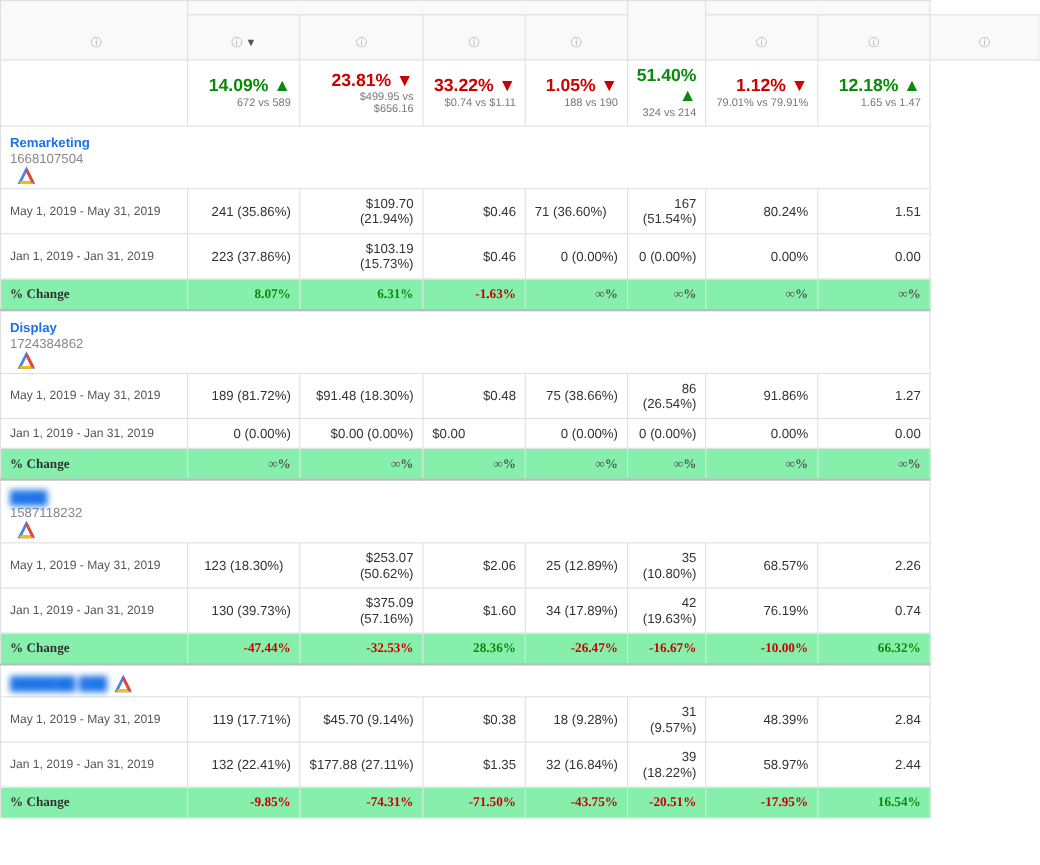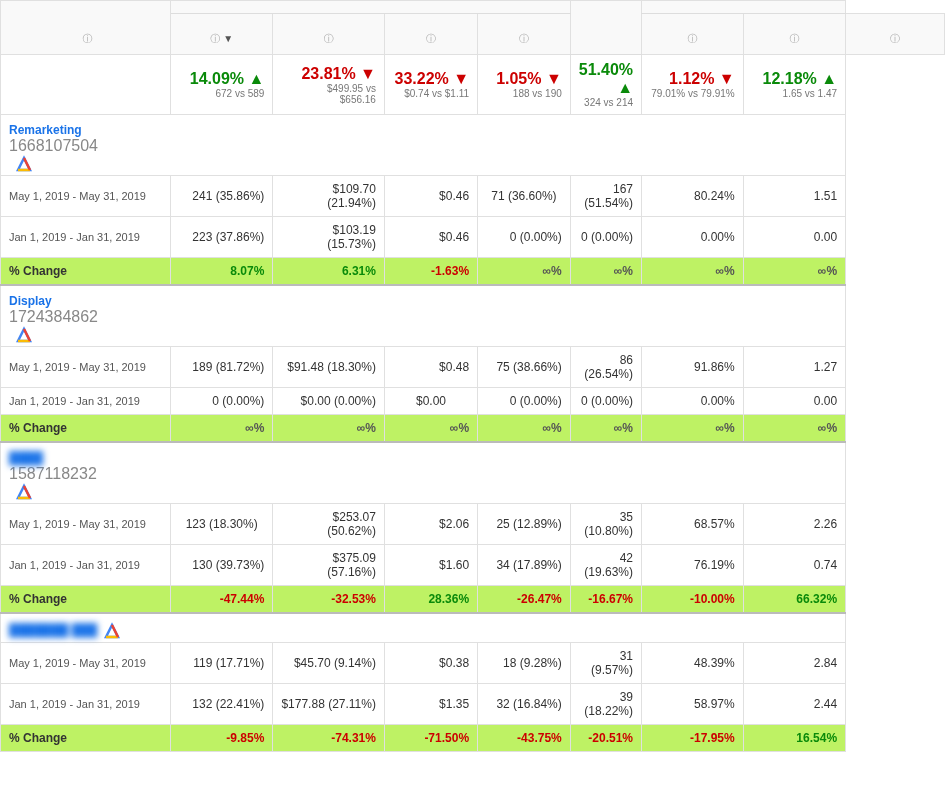--- a/index.html
+++ b/index.html
@@ -95,21 +95,21 @@
     }
     .campaign-link {
       color: #1a73e8;
       font-size: 12px;
       font-weight: bold;
       text-decoration: none;
       cursor: pointer;
     }
     .campaign-id {
       color: #888;
-      font-size: 16px;
+      font-size: 12px;
       display: block;
     }
     .ads-icon {
       display: inline-block;
       width: 18px;
       height: 18px;
       margin-left: 6px;
       vertical-align: middle;
     }
 
@@ -118,21 +118,22 @@
       color: #333;
     }
     .data-row td:first-child {
       text-align: left;
       color: #555;
       font-size: 11px;
     }
     .change-row td {
       text-align: right;
       font-weight: bold;
-      background: #bef264;
+      background: #86efac;
+      font-family: Liberation Serif, serif;
     }
     .change-row td:first-child {
       text-align: left;
       font-weight: bold;
       color: #333;
     }
     .positive { color: #0a8a0a; }
     .negative { color: #cc0000; }
     .neutral { color: #555; }
   </style>
@@ -230,21 +231,21 @@
     <polygon points="3,15 9,3 15,15" fill="none" stroke="#4285F4" stroke-width="2.5"></polygon>
     <line x1="3" y1="15" x2="15" y2="15" stroke="#FBBC05" stroke-width="2.5"></line>
     <line x1="9" y1="3" x2="15" y2="15" stroke="#EA4335" stroke-width="2.5"></line>
   </svg></span></td>
         </tr>
         <tr class="data-row">
           <td style="text-align: left;">May 1, 2019 - May 31, 2019</td>
           <td style="text-align: right;">241 (35.86%)</td>
           <td style="text-align: right;">$109.70 (21.94%)</td>
           <td style="text-align: right;">$0.46</td>
-          <td style="text-align: center; margin-top: 32px;">71 (36.60%)</td>
+          <td style="text-align: left; margin-top: 32px;">71 (36.60%)</td>
           <td style="text-align: right;">167 (51.54%)</td>
           <td style="text-align: right;">80.24%</td>
           <td style="text-align: right;">1.51</td>
         </tr>
         <tr class="data-row">
           <td style="text-align: left;">Jan 1, 2019 - Jan 31, 2019</td>
           <td style="text-align: right;">223 (37.86%)</td>
           <td style="text-align: right;">$103.19 (15.73%)</td>
           <td style="text-align: right;">$0.46</td>
           <td style="text-align: right;">0 (0.00%)</td>
@@ -276,21 +277,21 @@
           <td style="text-align: right;">$0.48</td>
           <td style="text-align: right;">75 (38.66%)</td>
           <td style="text-align: right;">86 (26.54%)</td>
           <td style="text-align: right;">91.86%</td>
           <td style="text-align: right;">1.27</td>
         </tr>
         <tr class="data-row">
           <td style="text-align: left;">Jan 1, 2019 - Jan 31, 2019</td>
           <td style="text-align: right;">0 (0.00%)</td>
           <td style="text-align: right;">$0.00 (0.00%)</td>
-          <td style="text-align: center;">$0.00</td>
+          <td style="text-align: left;">$0.00</td>
           <td style="text-align: right;">0 (0.00%)</td>
           <td style="text-align: right;">0 (0.00%)</td>
           <td style="text-align: right;">0.00%</td>
           <td style="text-align: right;">0.00</td>
         </tr>
         <tr class="change-row">
           <td class="" style="text-align: left;">% Change</td>
           <td class="neutral" style="text-align: right;">∞%</td>
           <td class="neutral" style="text-align: right;">∞%</td>
           <td class="neutral" style="text-align: right;">∞%</td>

